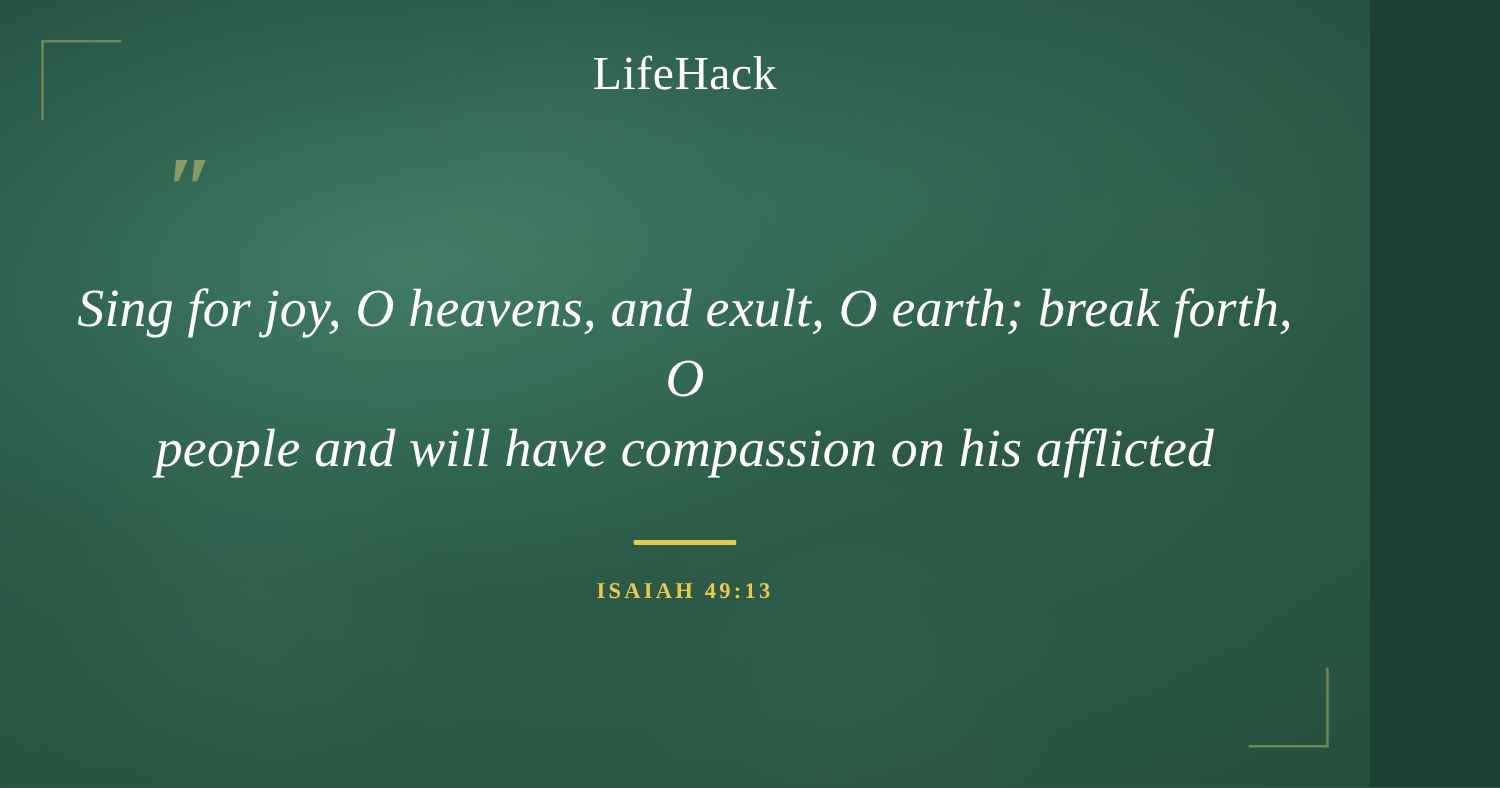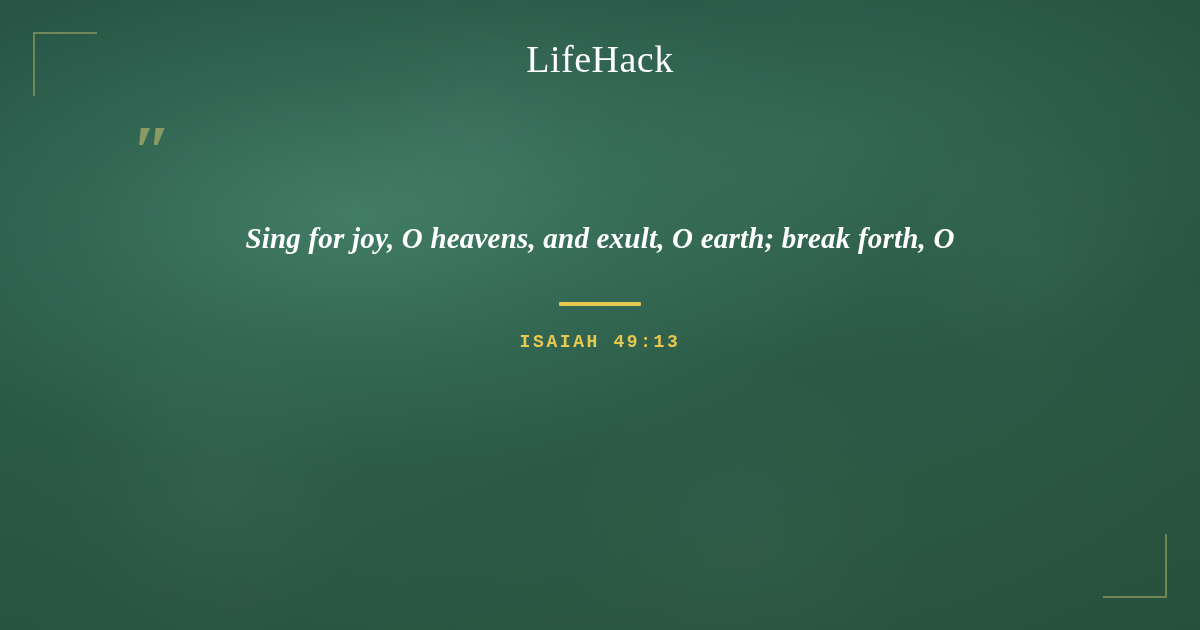--- a/index.html
+++ b/index.html
@@ -7,21 +7,21 @@
     margin: 0;
     padding: 0;
     background: #1d3f33;
   }
   body {
     font-family: "Liberation Sans", sans-serif;
   }
 
   .card {
     position: relative;
-    width: 1200px;
+    width: 1096px;
     height: 630px;
     overflow: hidden;
     background-color: #2c5b48;
     background-image:
       radial-gradient(ellipse 62% 58% at 30% 34%, rgba(84,150,124,0.55) 0%, rgba(68,132,108,0.30) 38%, rgba(44,91,72,0.0) 72%),
       radial-gradient(ellipse 55% 50% at 70% 22%, rgba(70,134,110,0.30) 0%, rgba(44,91,72,0.0) 70%),
       radial-gradient(ellipse 90% 80% at 50% 58%, rgba(38,82,64,0.0) 40%, rgba(32,70,55,0.55) 100%),
       linear-gradient(160deg, #2d6050 0%, #2c5c49 42%, #2a553f 100%);
     box-sizing: border-box;
   }
@@ -101,39 +101,39 @@
     text-align: left;
     padding-left: 132px;
     height: 54px;
   }
 
   .quote-text {
     margin: 36px auto 0 auto;
     width: 1000px;
     font-family: "Liberation Serif", "DejaVu Serif", serif;
     font-style: italic;
-    font-weight: 700;
-    font-size: 29px;
+    font-weight: 400;
+    font-size: 43px;
     line-height: 1.30;
     color: #ffffff;
     text-align: center;
     letter-spacing: 0.2px;
   }
 
   .divider {
     width: 82px;
     height: 4px;
     background: #e7c950;
     margin: 44px auto 0 auto;
     border-radius: 1px;
   }
 
   .attribution {
     margin-top: 26px;
-    font-family: Liberation Mono, monospace;
+    font-family: Liberation Serif, serif;
     font-size: 18px;
     font-weight: 700;
     letter-spacing: 2.6px;
     color: #e7c950;
     text-align: center;
   }
 </style>
 </head>
 <body>
 
@@ -145,20 +145,21 @@
   <div class="brand">
     <span class="brand-text">LifeHack</span>
   </div>
 
   <div class="content">
 
     <div class="quote-mark">″</div>
 
     <div class="quote-text">
       <div>Sing for joy, O heavens, and exult, O earth; break forth, O</div>
+      <div>people and will have compassion on his afflicted</div>
     </div>
 
     <div class="divider"></div>
 
     <div class="attribution">ISAIAH 49:13</div>
 
   </div>
 </div>
 
 </body></html>

